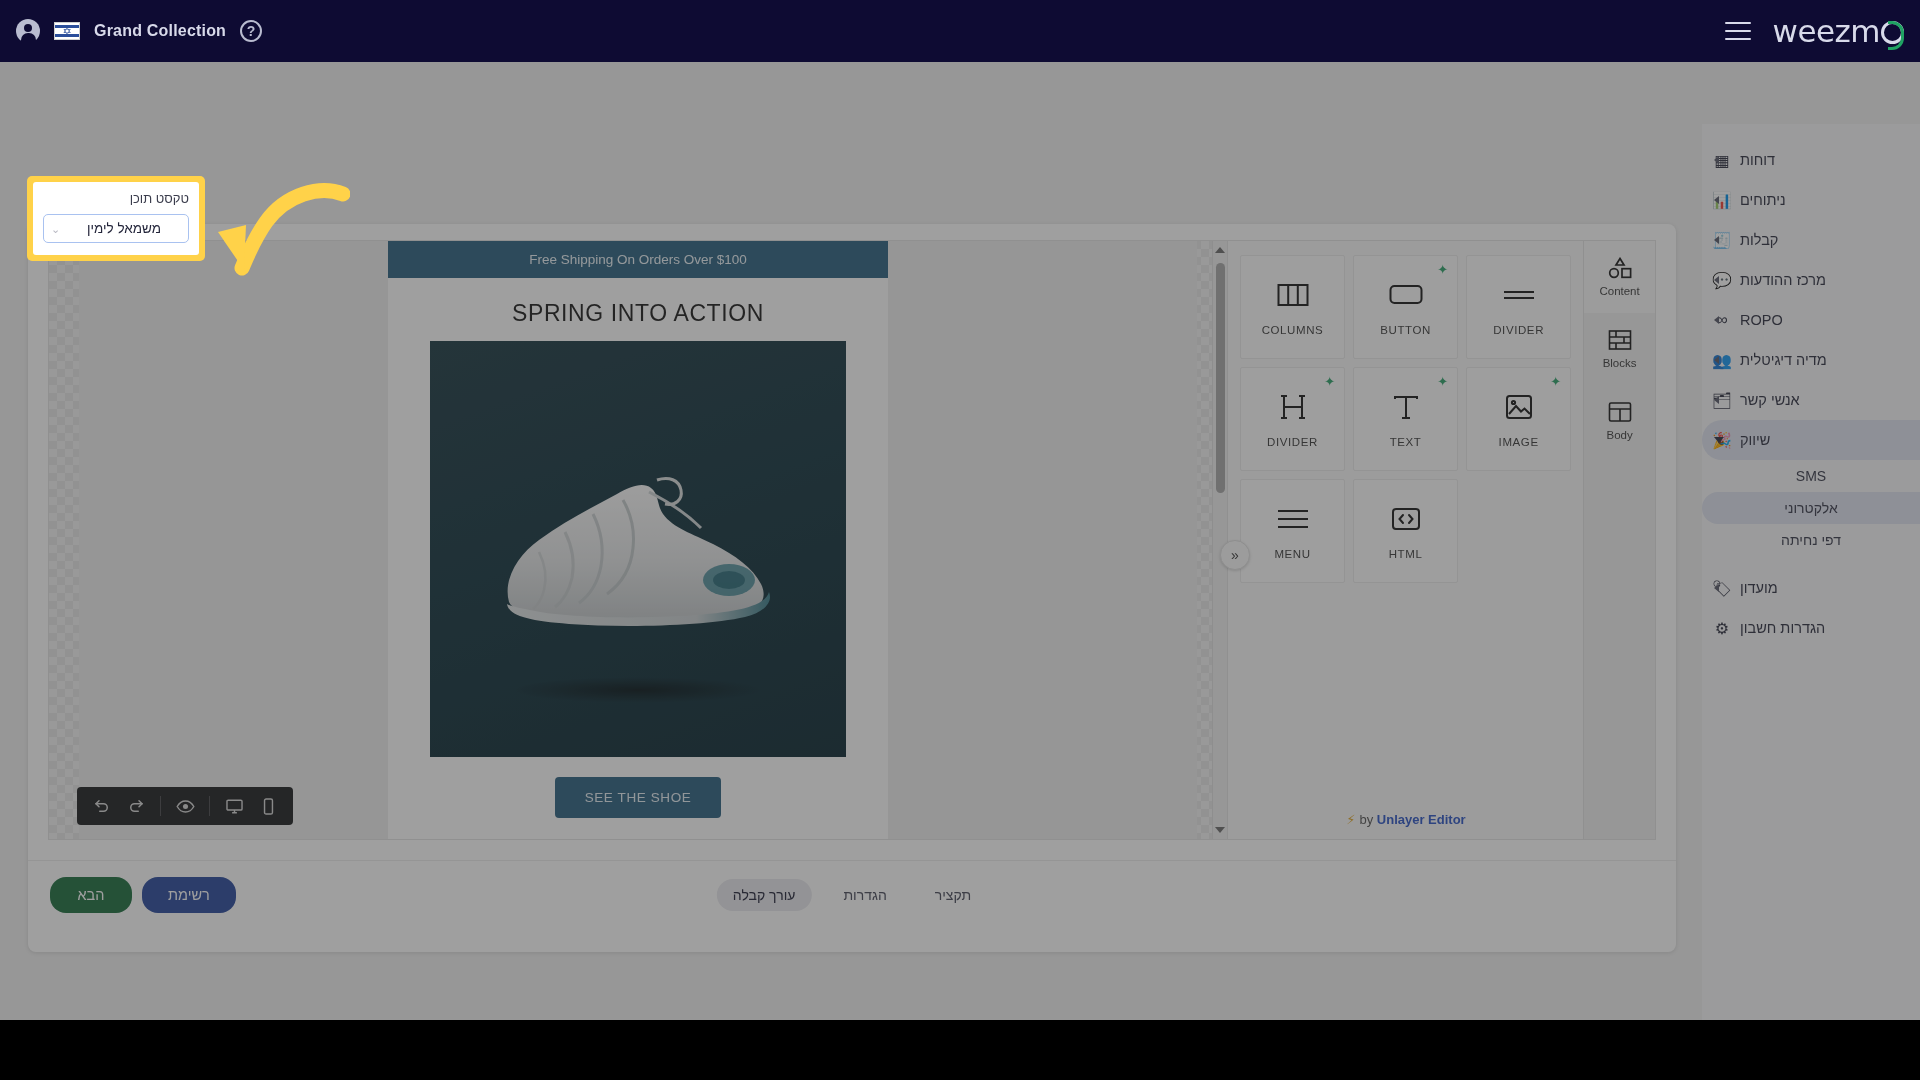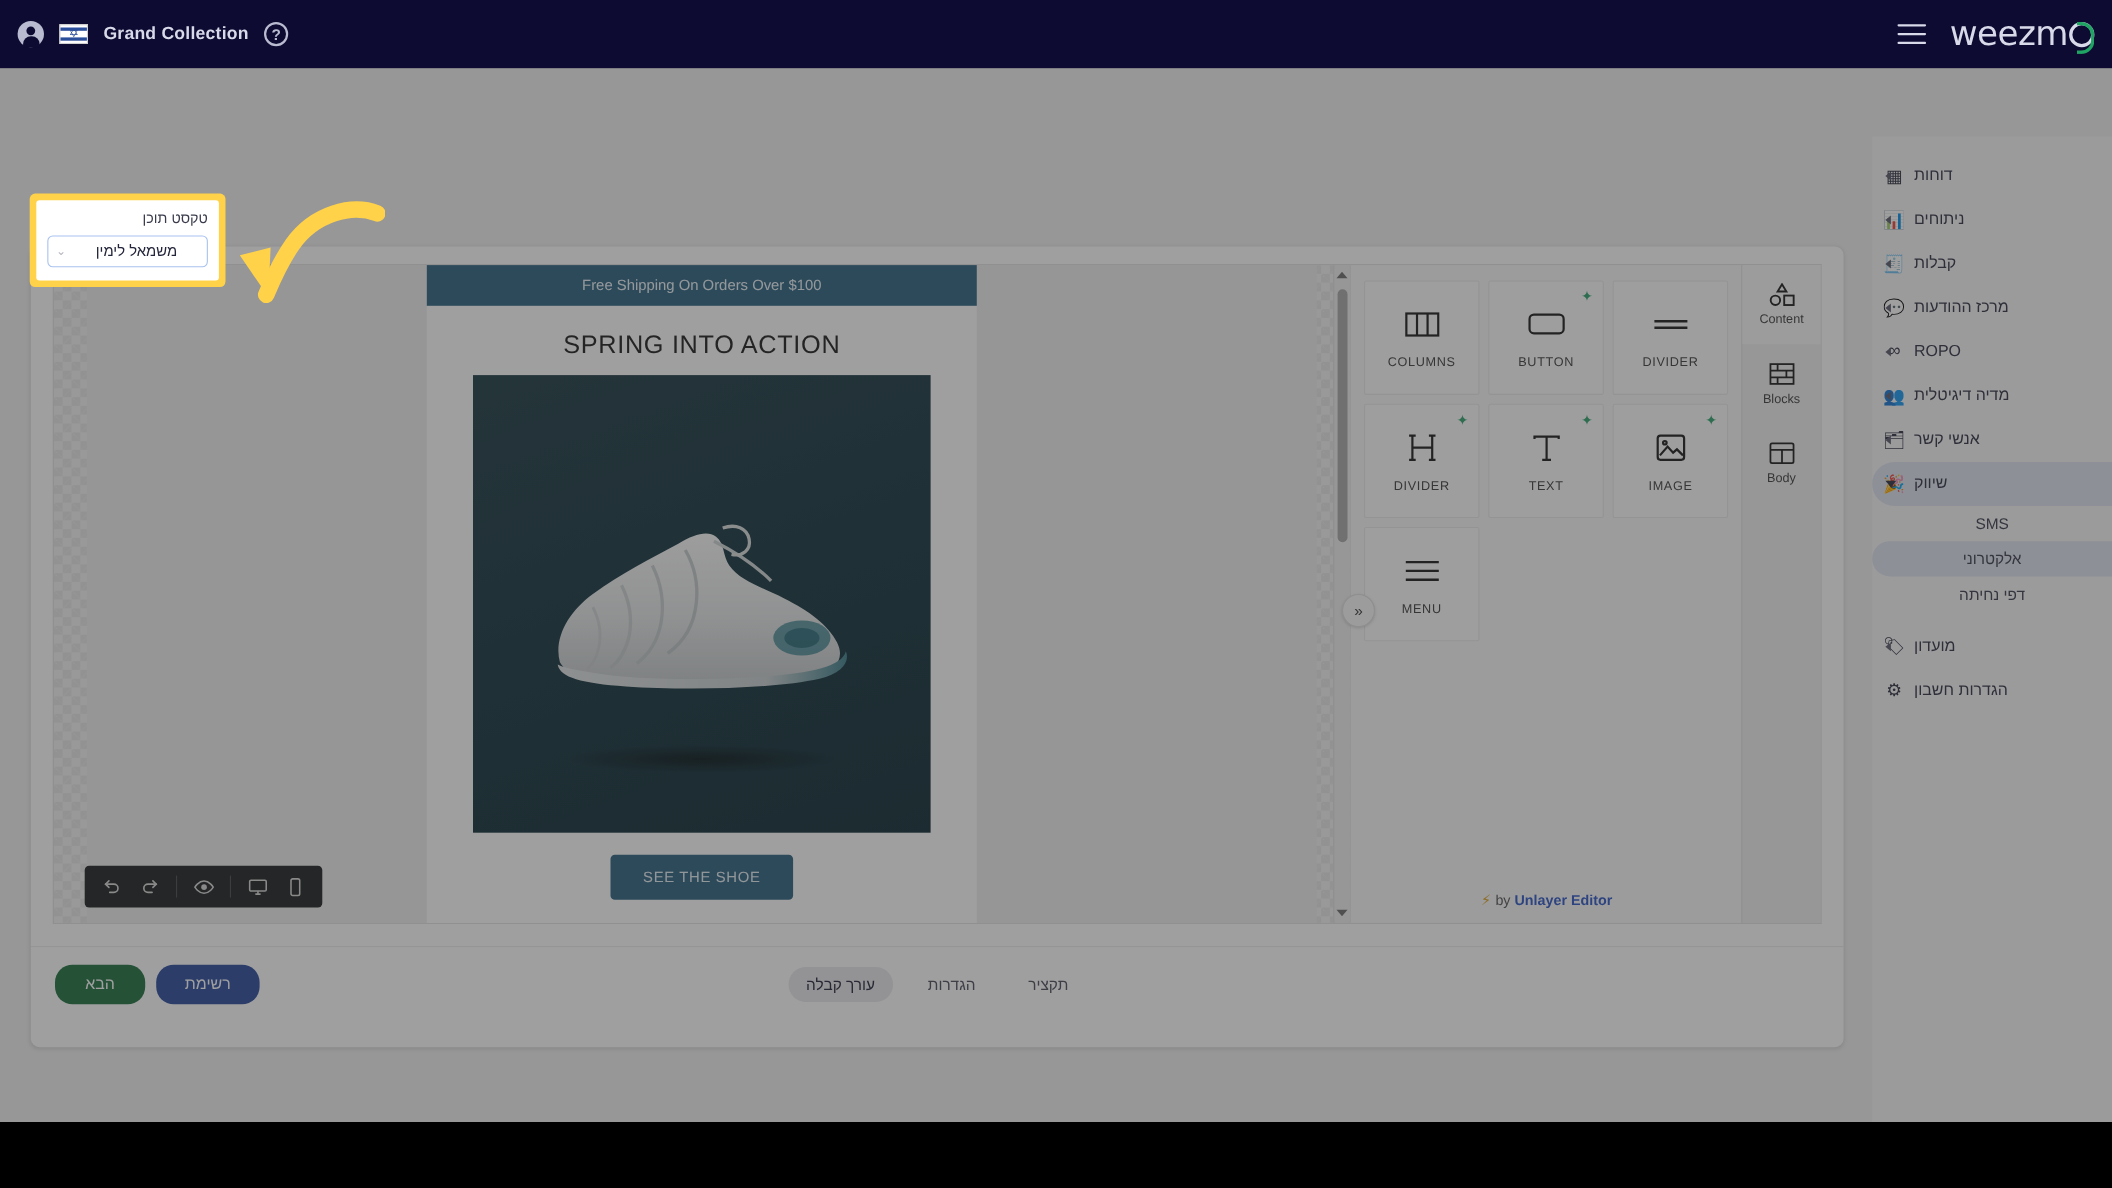--- a/index.html
+++ b/index.html
@@ -593,20 +593,29 @@
 
                 <div class="tile">
                   <span class="tico">
                     <svg width="32" height="22" viewBox="0 0 32 22" stroke="currentColor" stroke-width="2.2">
                       <path d="M1 3h30M1 11h30M1 19h30"></path>
                     </svg>
                   </span>
                   <span class="tlabel">MENU</span>
                 </div>
 
+                <div class="tile">
+                  <span class="tico">
+                    <svg width="30" height="26" viewBox="0 0 30 26" fill="none" stroke="currentColor" stroke-width="2">
+                      <rect x="2" y="3" width="26" height="20" rx="3"></rect>
+                      <path d="M12 9l-3.5 4 3.5 4M18 9l3.5 4-3.5 4" stroke-linecap="round"></path>
+                    </svg>
+                  </span>
+                  <span class="tlabel">HTML</span>
+                </div>
 
               </div>
 
               <div class="unlayer">
                 <span class="bolt">⚡</span><span>by</span>
                 <a href="#">Unlayer Editor</a>
               </div>
             </div>
 
             <div class="tabs-rail">

